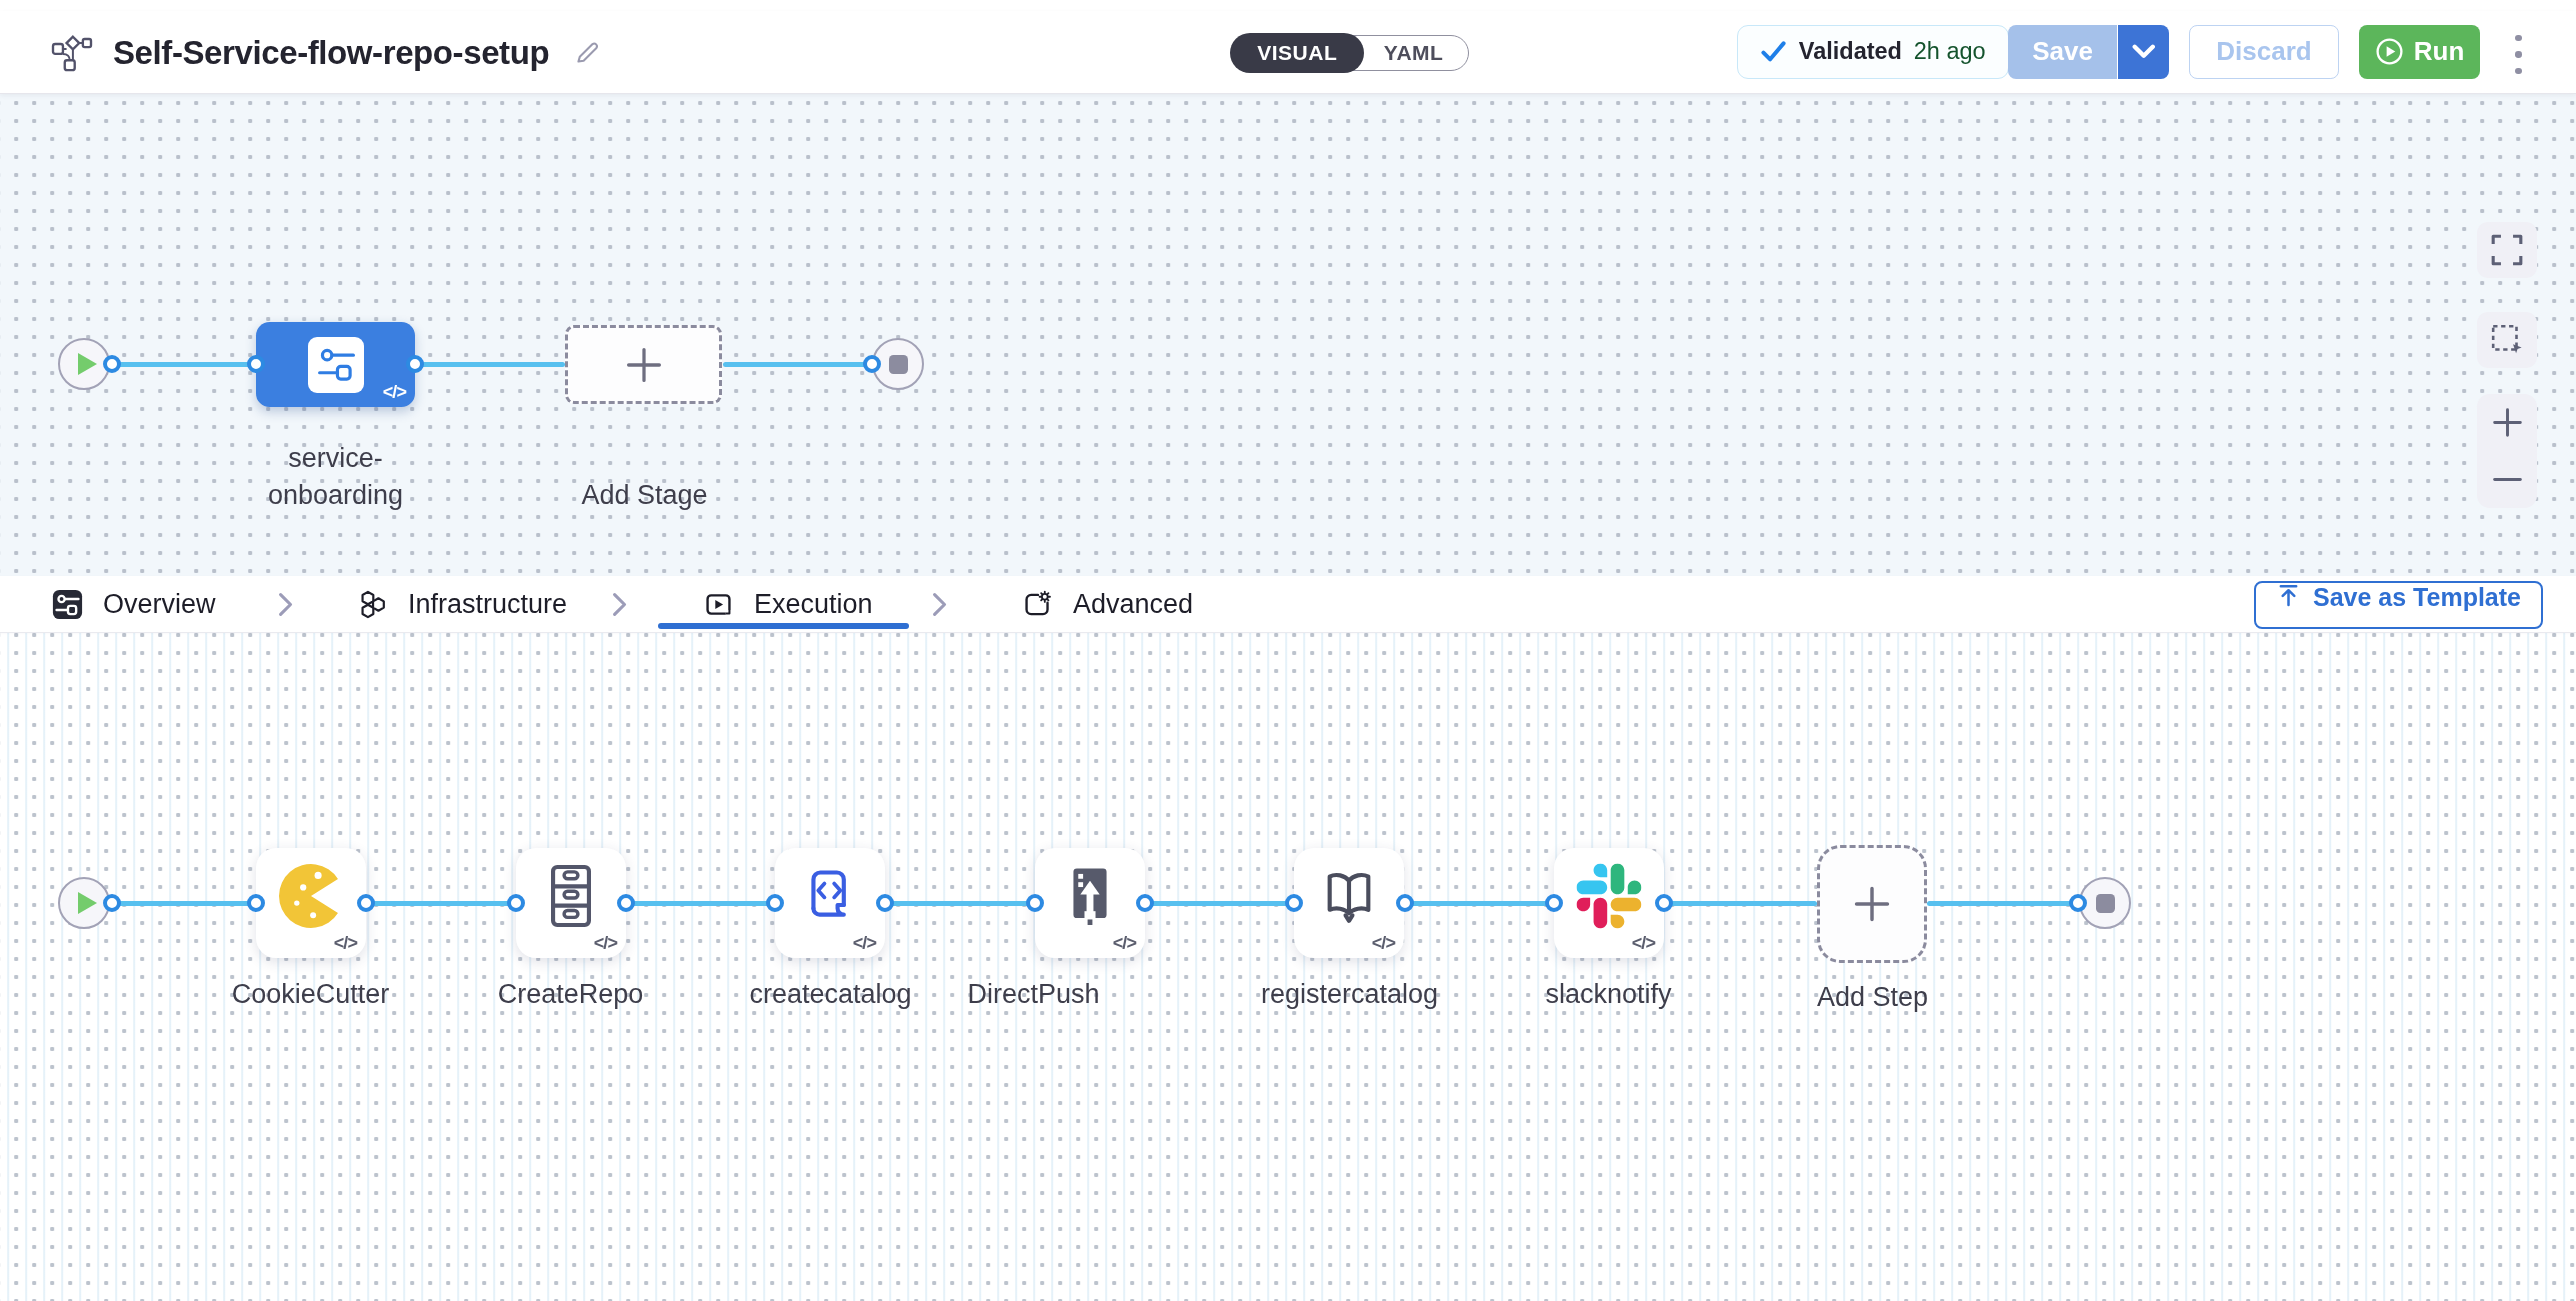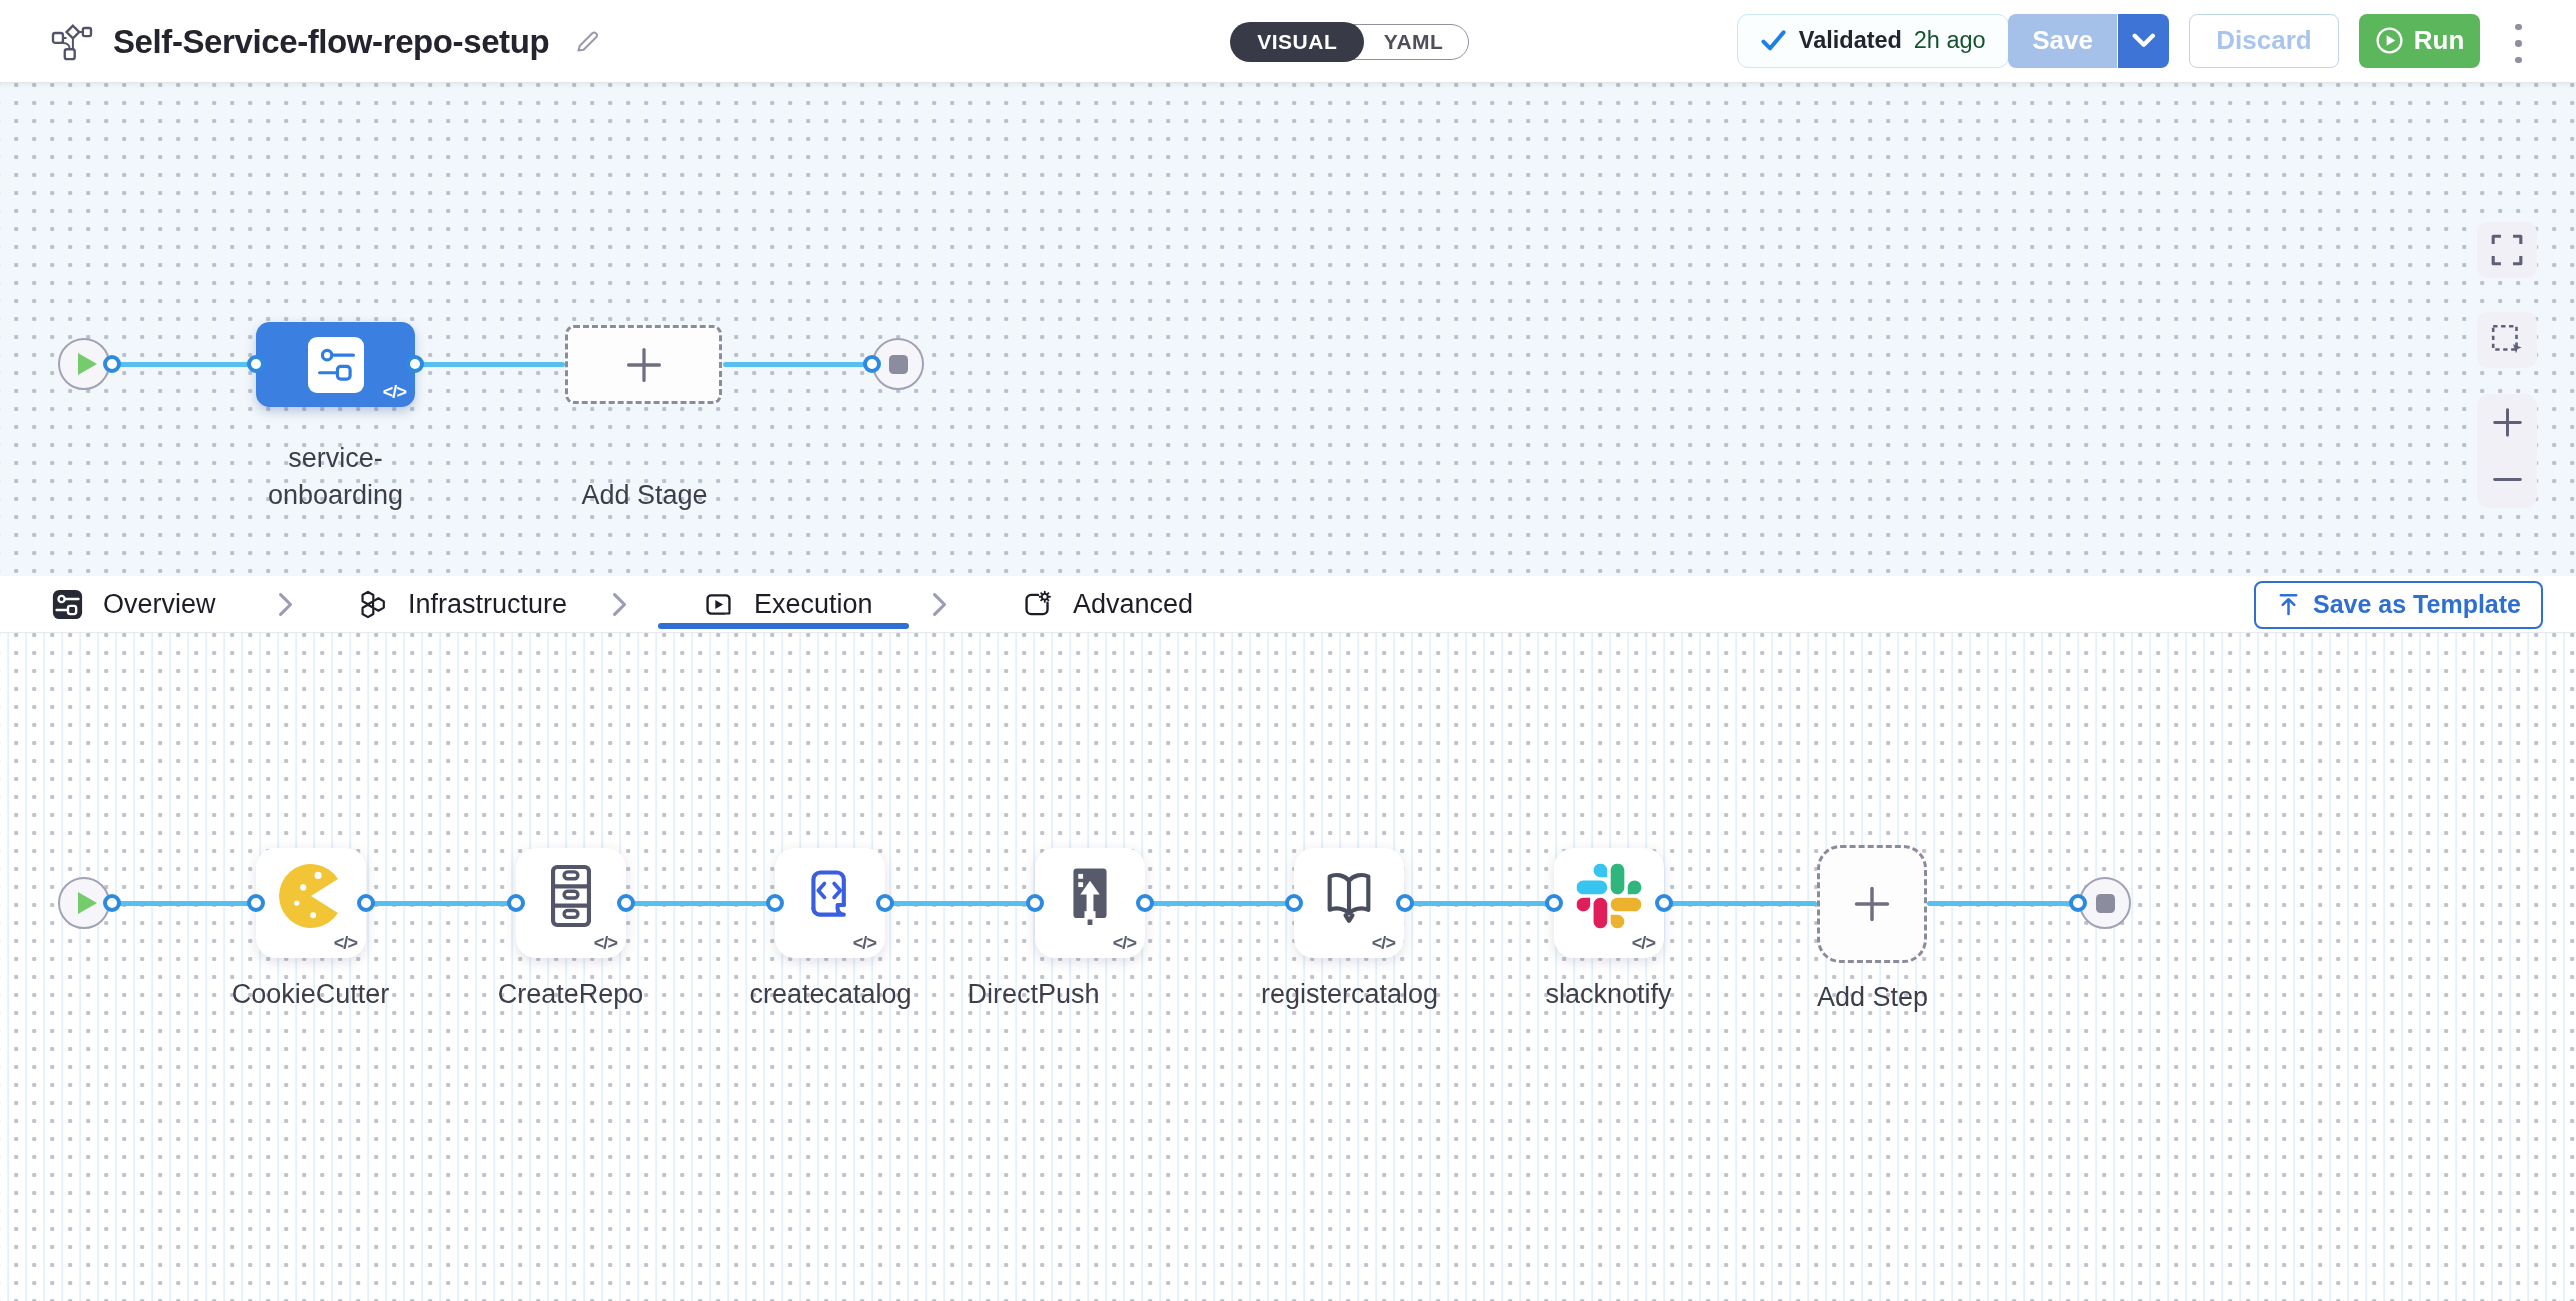--- a/index.html
+++ b/index.html
@@ -1,20 +1,20 @@
 <!DOCTYPE html>
 <html style="font-size:14.5px"><head>
 <meta charset="utf-8">
 <style>
   * { box-sizing: border-box; }
   body { margin:0; font-family:"Liberation Sans", sans-serif; background:#fff; }
   .app { position:relative; width:2576px; height:1302px; overflow:hidden; background:#fff; }
 
   
-  .header { position:absolute; left:0; top:0; width:2576px; height:83px; background:#fff;
+  .header { position:absolute; left:0; top:11px; width:2576px; height:83px; background:#fff;
             border-bottom:0.9px solid #e6e6ec; box-shadow:0 1.8px 4.5px rgba(40,40,70,.06); z-index:10; }
   .h-left { position:absolute; left:51px; top:0; height:83px; display:flex; align-items:center; gap:20px; }
   .title { font-size:33px; font-weight:700; color:#24242f; letter-spacing:-0.4px; }
   .pencil-btn { background:none; border:none; padding:3.6px; cursor:pointer; display:flex; }
 
   .mode-toggle { position:absolute; left:1196px; top:23.5px; height:36px; display:flex; align-items:center;
                  border:1.8px solid #90909f; border-radius:20px; background:#fff;margin-left:35px; }
   .seg { font-size:21px; font-weight:700; letter-spacing:0.5px; color:#4e4e5c; padding:0 25px; line-height:33px; cursor:pointer; }
   .seg-visual { background:#393a47; color:#fff; border-radius:20px; line-height:40px; height:40px; margin:-3.6px -5.4px -3.6px -1.8px; padding:0 27px; position:relative; z-index:1; }
 
@@ -74,21 +74,21 @@
   .zoom-stack button { flex:1; background:none; border:none; display:flex; align-items:center; justify-content:center; cursor:pointer; }
 
   
   .tabbar { position:absolute; left:0; top:576px; width:2576px; height:57px; background:#fff; border-bottom:0.9px solid #eaeaef;
             box-shadow:0 0.9px 2.7px rgba(40,40,70,.05); z-index:9; }
   .tab { position:absolute; top:0; height:57px; display:flex; align-items:center; gap:20px; font-size:27px; color:#1d1d28; cursor:pointer; }
   .tab-chevron { position:absolute; top:15.4px; }
   .active-underline { position:absolute; left:658px; bottom:2.7px; width:251px; height:6.3px; border-radius:3.6px; background:#2f6fd2; }
   .save-template { position:absolute; right:33px; top:4.5px; height:48px; padding:0 20px; background:#fff; border:2.3px solid #2f6fd2;
                    border-radius:8.1px; color:#2f6fd2; font-size:25px; font-weight:600; font-family:inherit;
-                   display:flex; align-items:center; gap:11.8px; cursor:pointer; }
+                   display:flex; gap:11.8px; cursor:pointer; }
 
   
   .step-card { position:absolute; top:215px; width:110px; height:110px; background:#fff; border-radius:20px;
                box-shadow:0 3.6px 12.7px rgba(40,50,90,.14); cursor:pointer; z-index:2; }
   .step-card .icon-wrap { position:absolute; left:50%; top:44%; transform:translate(-50%,-50%); display:flex; }
   .step-card .code-badge { color:#5b5e6e; }
   .step-label { position:absolute; top:346px; width:271px; font-size:27px; color:#3e3e4b; text-align:center; }
 </style>
 </head>
 <body>

